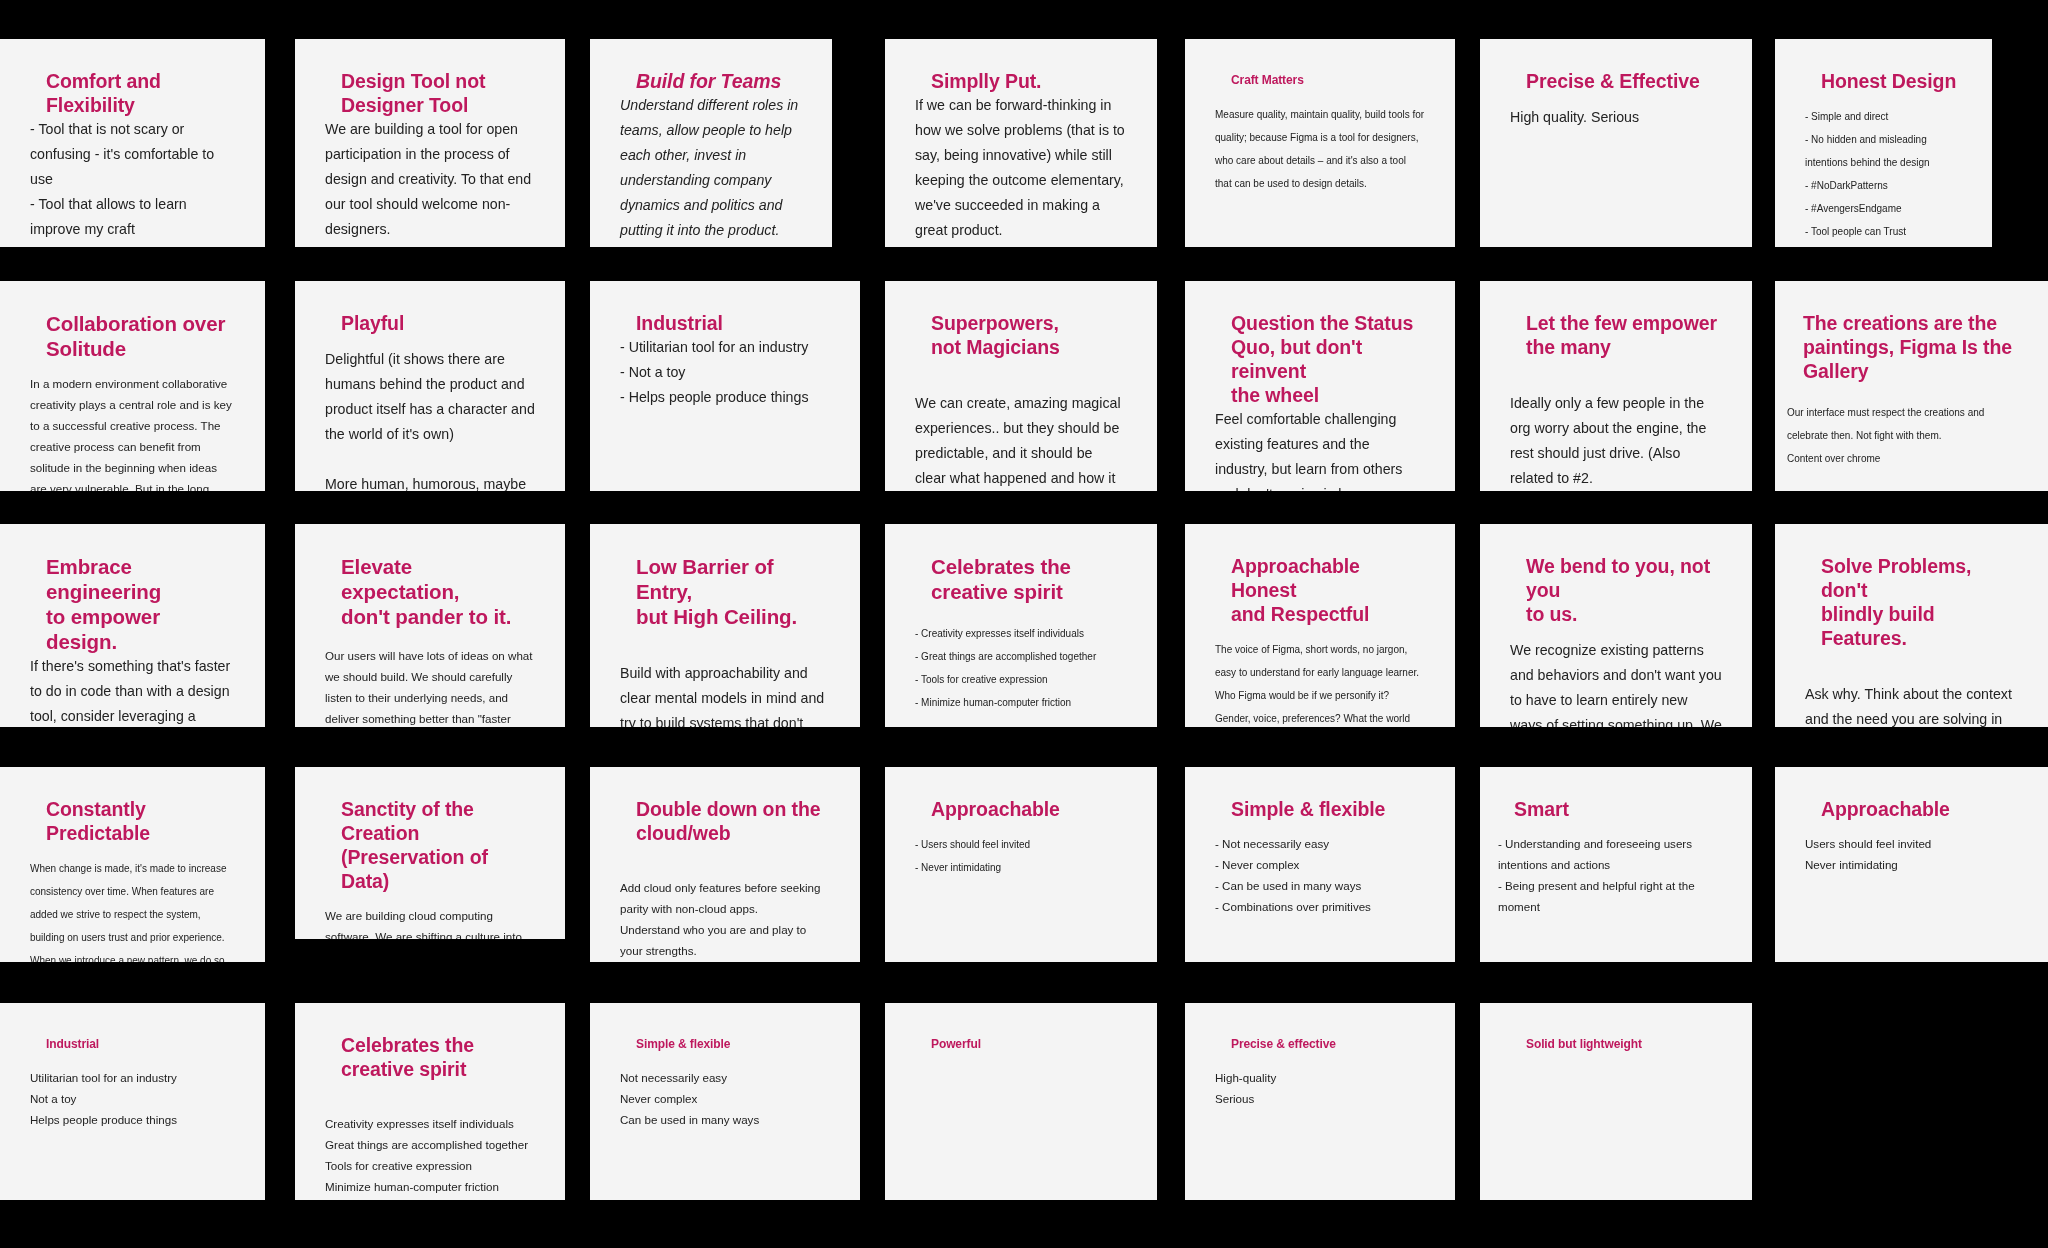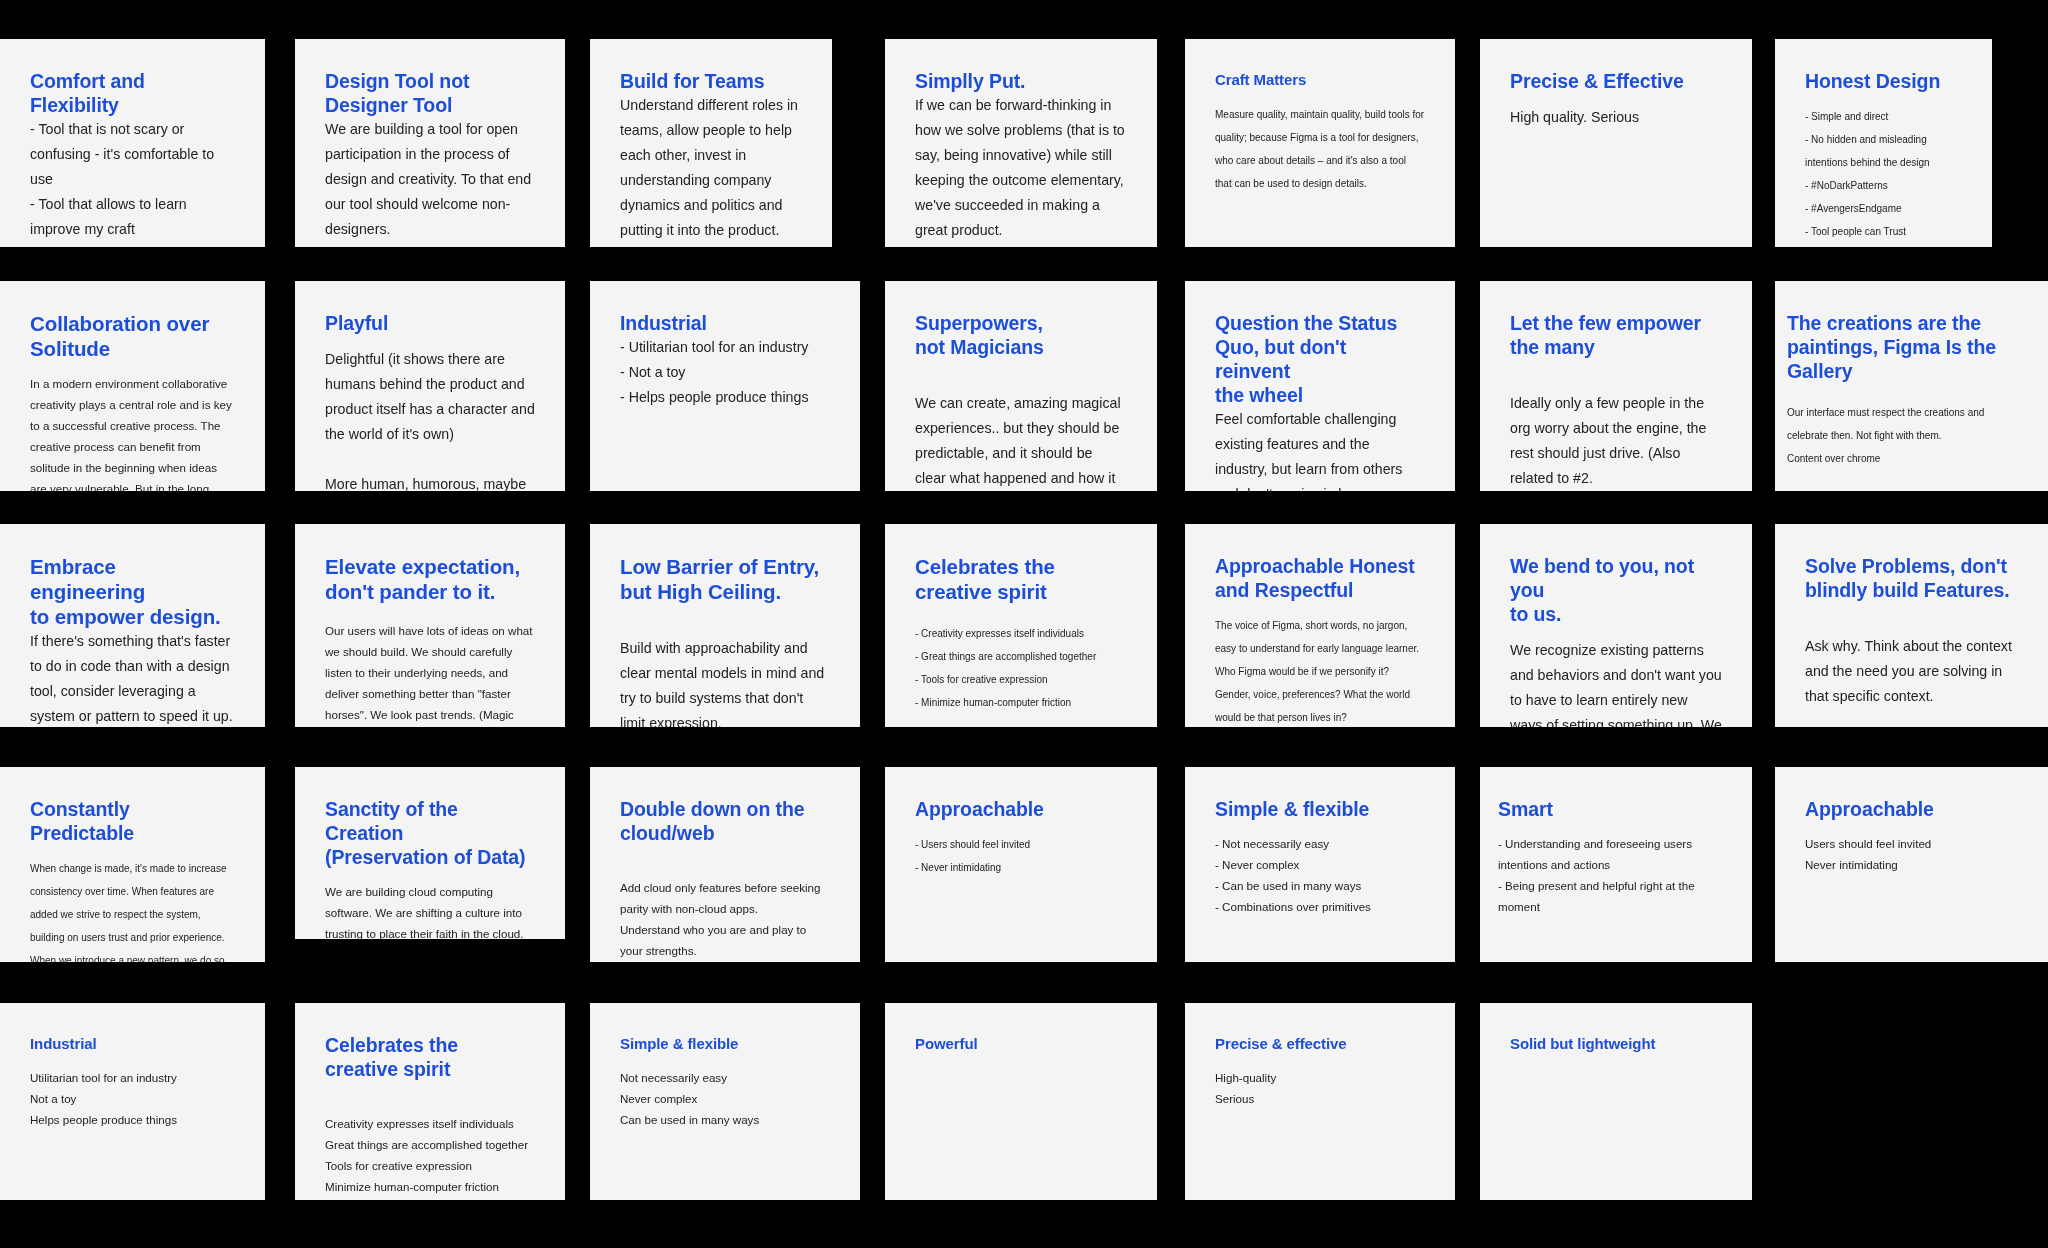--- a/index.html
+++ b/index.html
@@ -17,32 +17,33 @@
     background: #000000;
   }
   .card {
     position: absolute;
     background: #f4f4f4;
     padding: 30px 30px 24px 30px;
     overflow: hidden;
   }
   .card .title {
     font-weight: bold;
-    color: #1d4ed8;
+    color: #be185d;
     letter-spacing: -0.1px;
     white-space: pre-line;
+    margin-left: 16px;
   }
   .card .body {
     color: #222222;
     white-space: pre-line;
   }
   
   .t-lg .title { font-size: 20.5px; line-height: 25px; }
   .t-md .title { font-size: 19.5px; line-height: 24px; }
-  .t-sm .title { font-size: 15px; line-height: 22px; }
+  .t-sm .title { font-size: 12px; line-height: 22px; }
   .b-md .body { font-size: 14.2px; line-height: 25px; }
   .b-sm .body { font-size: 10px; line-height: 23px; margin-top: 18px; }
   .b-xs .body { font-size: 11.6px; line-height: 21px; margin-top: 16px; }
 
   .gap-sm .body { margin-top: 12px; }
   .gap-lg .body { margin-top: 32px; }
 </style>
 </head>
 <body>
 
@@ -52,21 +53,21 @@
 Flexibility</div>
       <div class="body">- Tool that is not scary or confusing - it's comfortable to use
 - Tool that allows to learn improve my craft
 - It holds my hand and guides me as a user</div>
     </div>
     <div class="card t-md b-md " style="left: 295px; top: 39px; width: 270px; height: 208px;">
       <div class="title">Design Tool not
 Designer Tool</div>
       <div class="body">We are building a tool for open participation in the process of design and creativity. To that end our tool should welcome non-designers.</div>
     </div>
-    <div class="card t-md b-md " style="left: 590px; top: 39px; width: 242px; height: 208px;">
+    <div class="card t-md b-md " style="left: 590px; top: 39px; width: 242px; height: 208px; font-style: italic;">
       <div class="title">Build for Teams</div>
       <div class="body">Understand different roles in teams, allow people to help each other, invest in understanding company dynamics and politics and putting it into the product.</div>
     </div>
     <div class="card t-md b-md " style="left: 885px; top: 39px; width: 272px; height: 208px;">
       <div class="title">Simplly Put.</div>
       <div class="body">If we can be forward-thinking in how we solve problems (that is to say, being innovative) while still keeping the outcome elementary, we've succeeded in making a great product.</div>
     </div>
     <div class="card t-sm b-sm gap-sm" style="left: 1185px; top: 39px; width: 270px; height: 208px;">
       <div class="title">Craft Matters</div>
       <div class="body">Measure quality, maintain quality, build tools for quality; because Figma is a tool for designers, who care about details – and it's also a tool that can be used to design details.</div>

